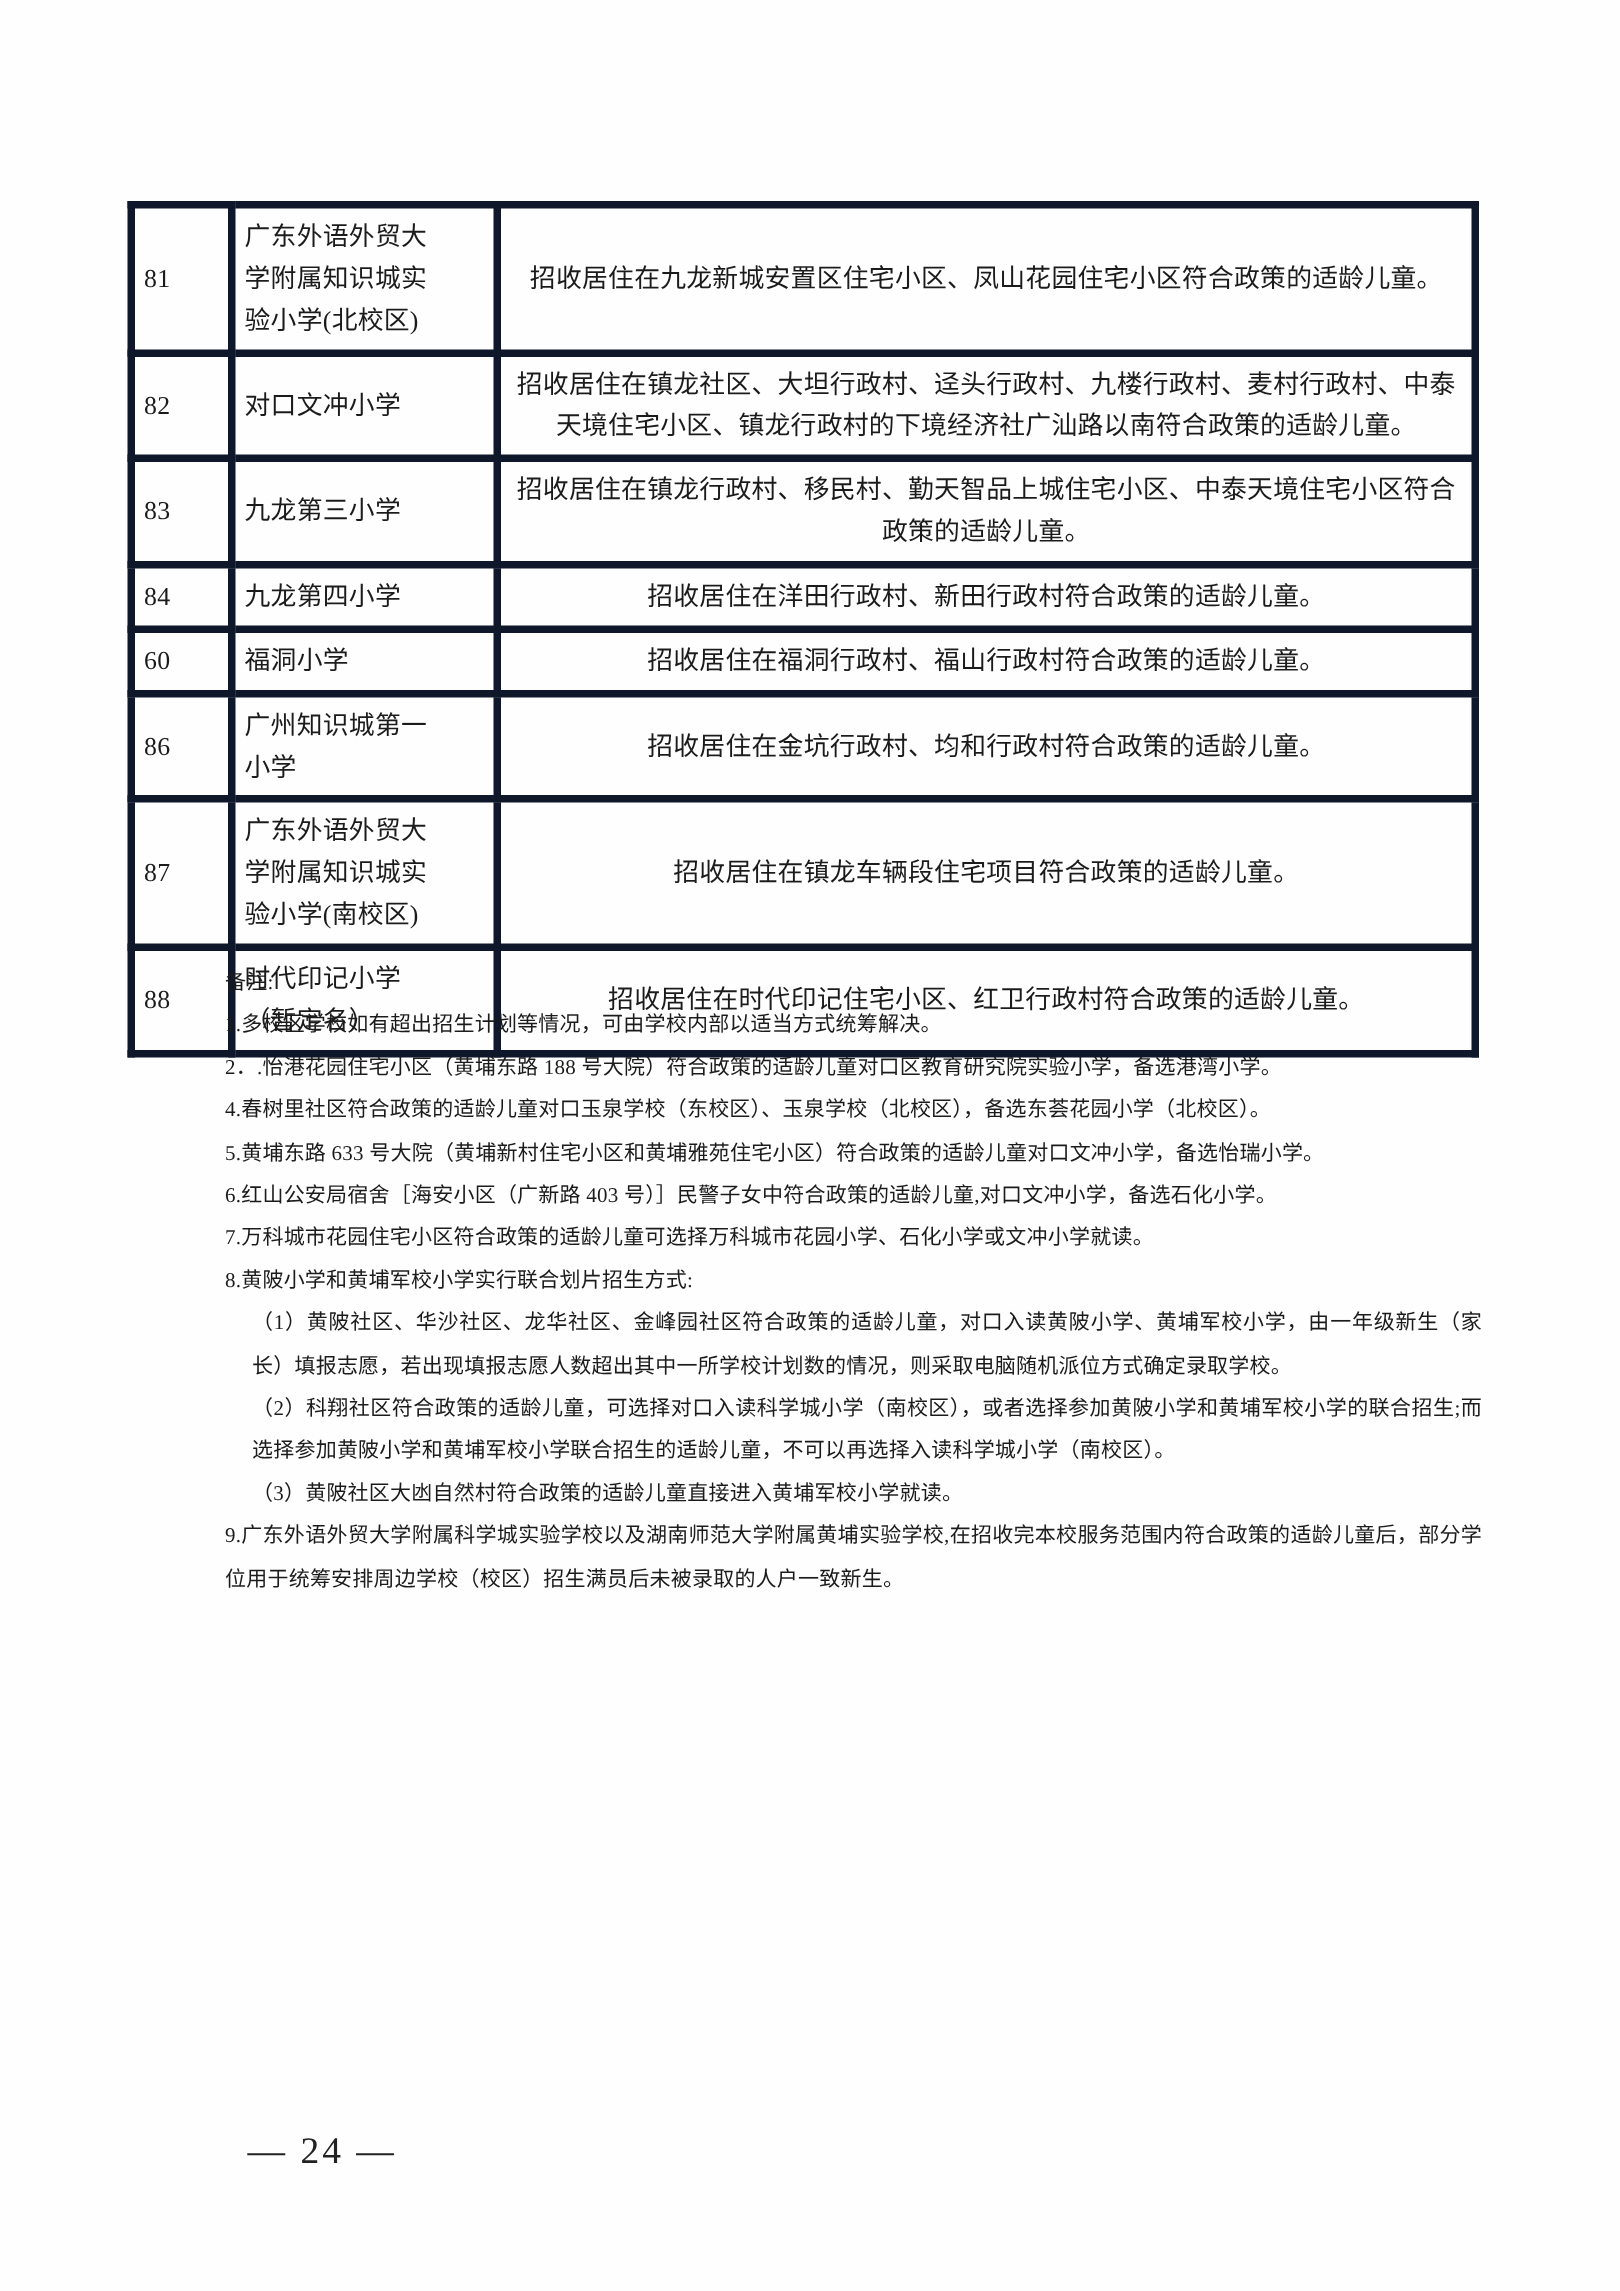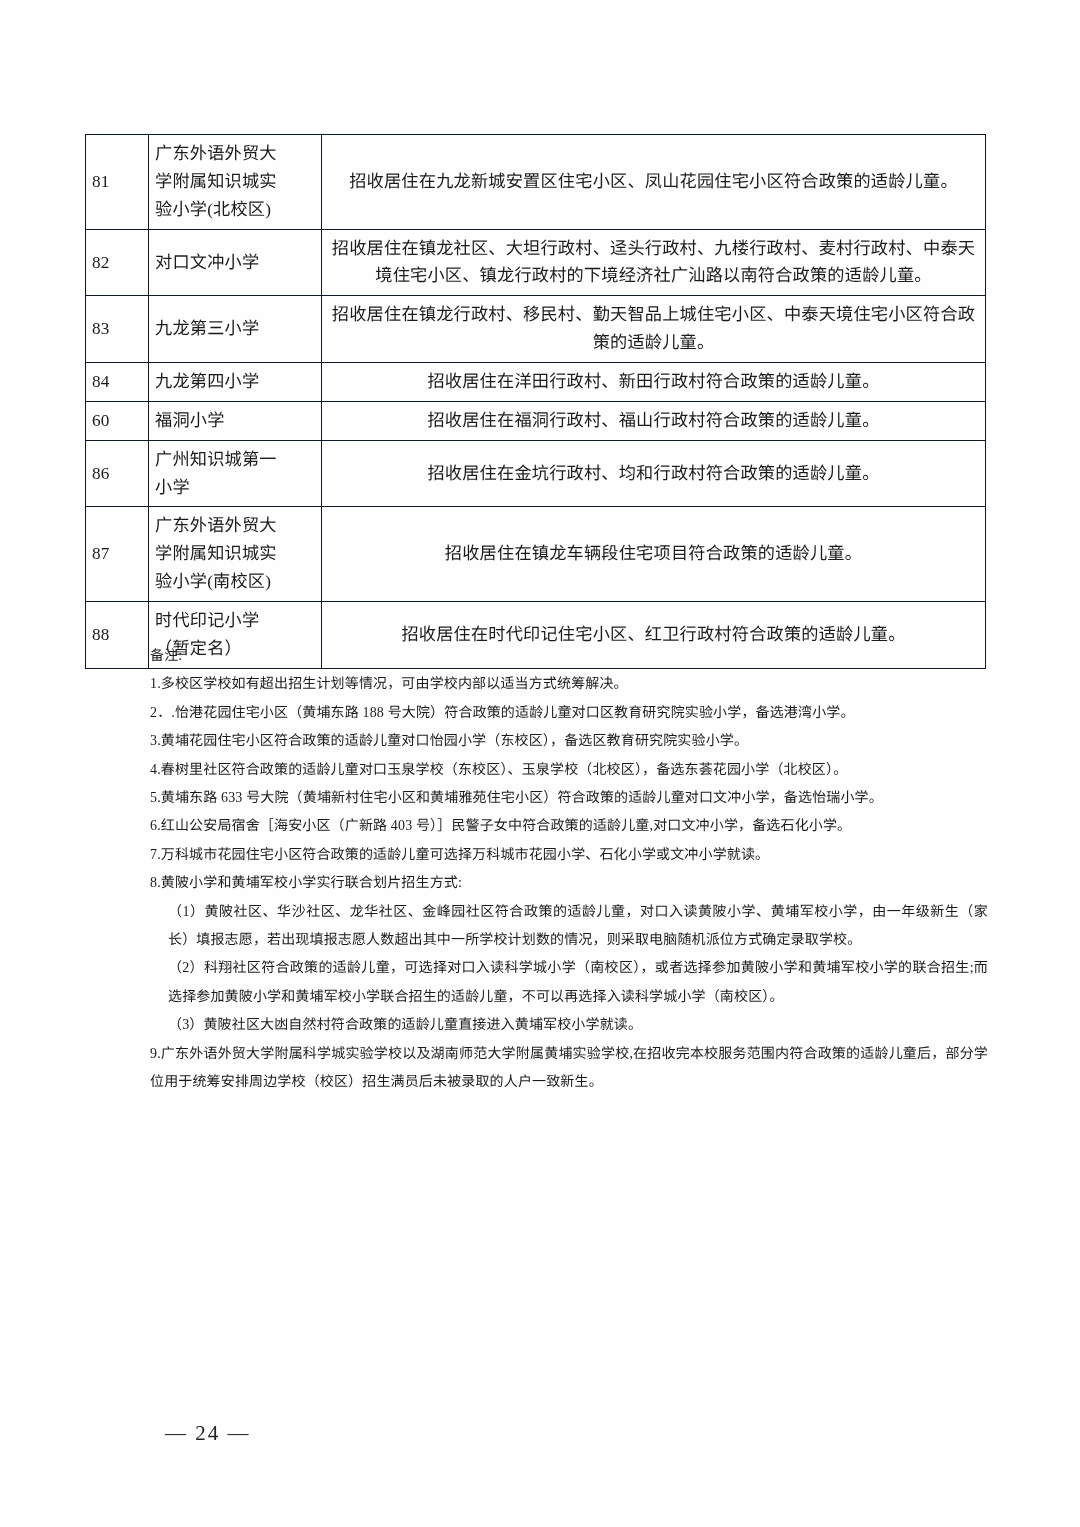--- a/index.html
+++ b/index.html
@@ -31,21 +31,21 @@
     left: 85px;
     top: 134px;
     width: 901px;
   }
   table.alloc {
     width: 901px;
     border-collapse: collapse;
     table-layout: fixed;
   }
   table.alloc td {
-    border: 1px solid #0f172a;
+    border: 5px solid #0f172a;
     vertical-align: middle;
     padding: 5px 6px;
     font-size: 17.2px;
     line-height: 1.62;
     letter-spacing: 0.2px;
   }
   td.col-no {
     width: 50px;
     font-family: "Liberation Serif", "DejaVu Serif", serif;
     font-size: 19px;
@@ -91,21 +91,21 @@
   }
   .notes-title {
     margin: 0 0 0 0;
   }
 
   
   .page-number {
     position: absolute;
     left: 165px;
     top: 1421px;
-    font-size: 21px;
+    font-size: 25px;
     letter-spacing: 2px;
     font-family: "Liberation Serif", "DejaVu Serif", serif;
     color: #222;
   }
 </style>
 </head>
 <body>
 
 <div class="page">
 
@@ -192,21 +192,20 @@
           </tr>
         </tbody>
     </table>
   </div>
 
   <div class="notes">
     <p class="notes-title">备注:</p>
     <div id="notes-list">
         <p class="note">1.多校区学校如有超出招生计划等情况，可由学校内部以适当方式统筹解决。</p>
         <p class="note">2．.怡港花园住宅小区（黄埔东路 188 号大院）符合政策的适龄儿童对口区教育研究院实验小学，备选港湾小学。</p>
-        <p class="note">3.黄埔花园住宅小区符合政策的适龄儿童对口怡园小学（东校区），备选区教育研究院实验小学。</p>
         <p class="note">4.春树里社区符合政策的适龄儿童对口玉泉学校（东校区）、玉泉学校（北校区），备选东荟花园小学（北校区）。</p>
         <p class="note">5.黄埔东路 633 号大院（黄埔新村住宅小区和黄埔雅苑住宅小区）符合政策的适龄儿童对口文冲小学，备选怡瑞小学。</p>
         <p class="note">6.红山公安局宿舍［海安小区（广新路 403 号）］民警子女中符合政策的适龄儿童,对口文冲小学，备选石化小学。</p>
         <p class="note">7.万科城市花园住宅小区符合政策的适龄儿童可选择万科城市花园小学、石化小学或文冲小学就读。</p>
         <p class="note">8.黄陂小学和黄埔军校小学实行联合划片招生方式:</p>
         <p class="sub">（1）黄陂社区、华沙社区、龙华社区、金峰园社区符合政策的适龄儿童，对口入读黄陂小学、黄埔军校小学，由一年级新生（家长）填报志愿，若出现填报志愿人数超出其中一所学校计划数的情况，则采取电脑随机派位方式确定录取学校。</p>
         <p class="sub">（2）科翔社区符合政策的适龄儿童，可选择对口入读科学城小学（南校区），或者选择参加黄陂小学和黄埔军校小学的联合招生;而选择参加黄陂小学和黄埔军校小学联合招生的适龄儿童，不可以再选择入读科学城小学（南校区）。</p>
         <p class="sub">（3）黄陂社区大凼自然村符合政策的适龄儿童直接进入黄埔军校小学就读。</p>
         <p class="note">9.广东外语外贸大学附属科学城实验学校以及湖南师范大学附属黄埔实验学校,在招收完本校服务范围内符合政策的适龄儿童后，部分学位用于统筹安排周边学校（校区）招生满员后未被录取的人户一致新生。</p>
       </div>

